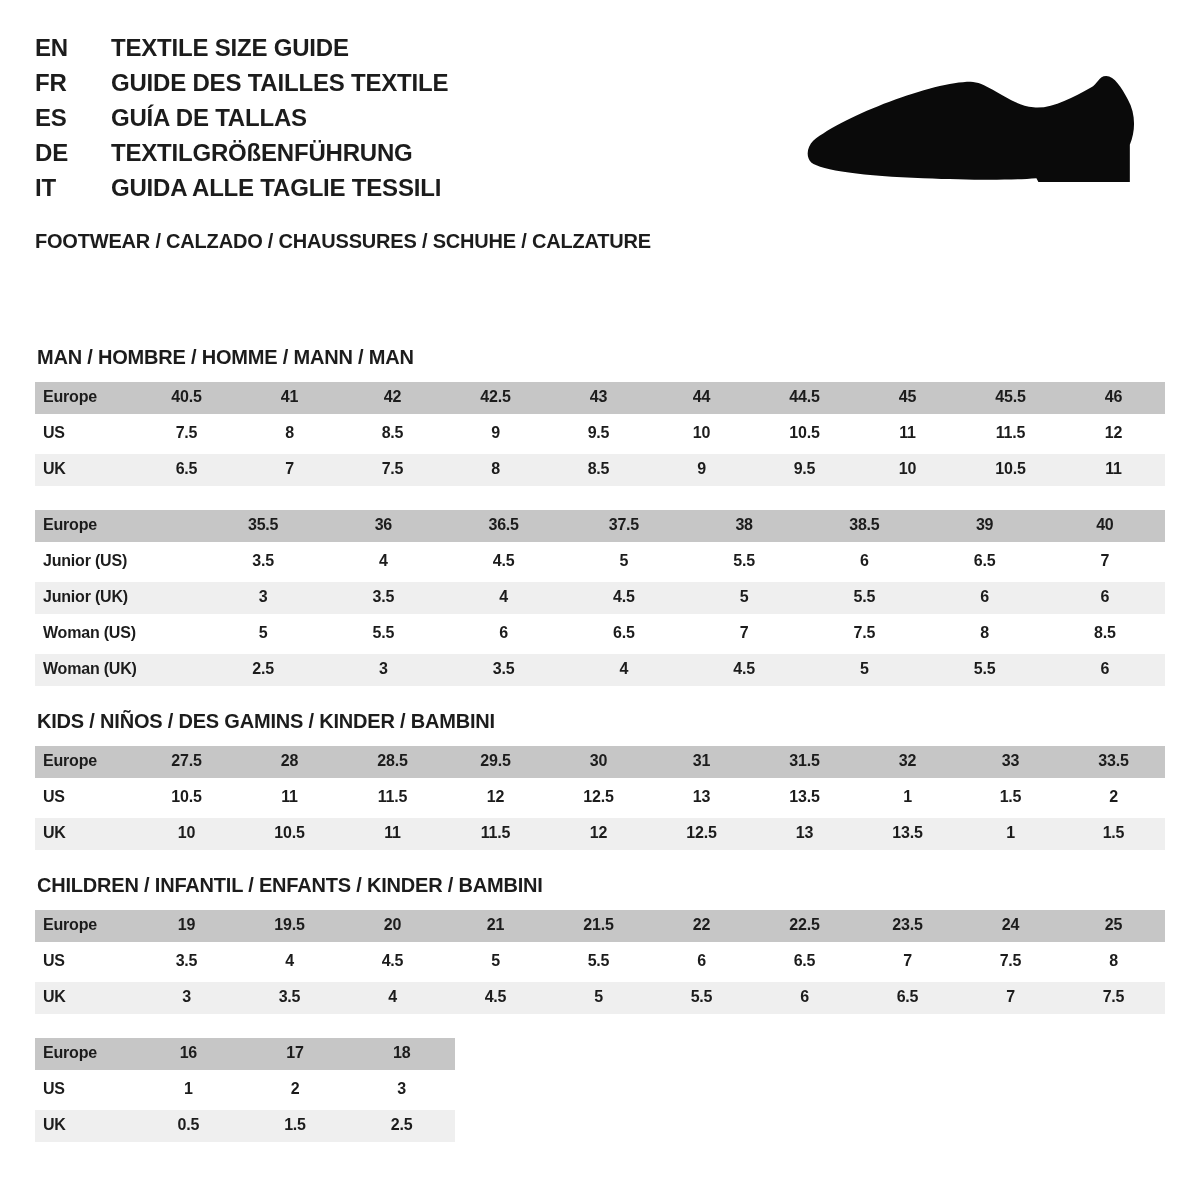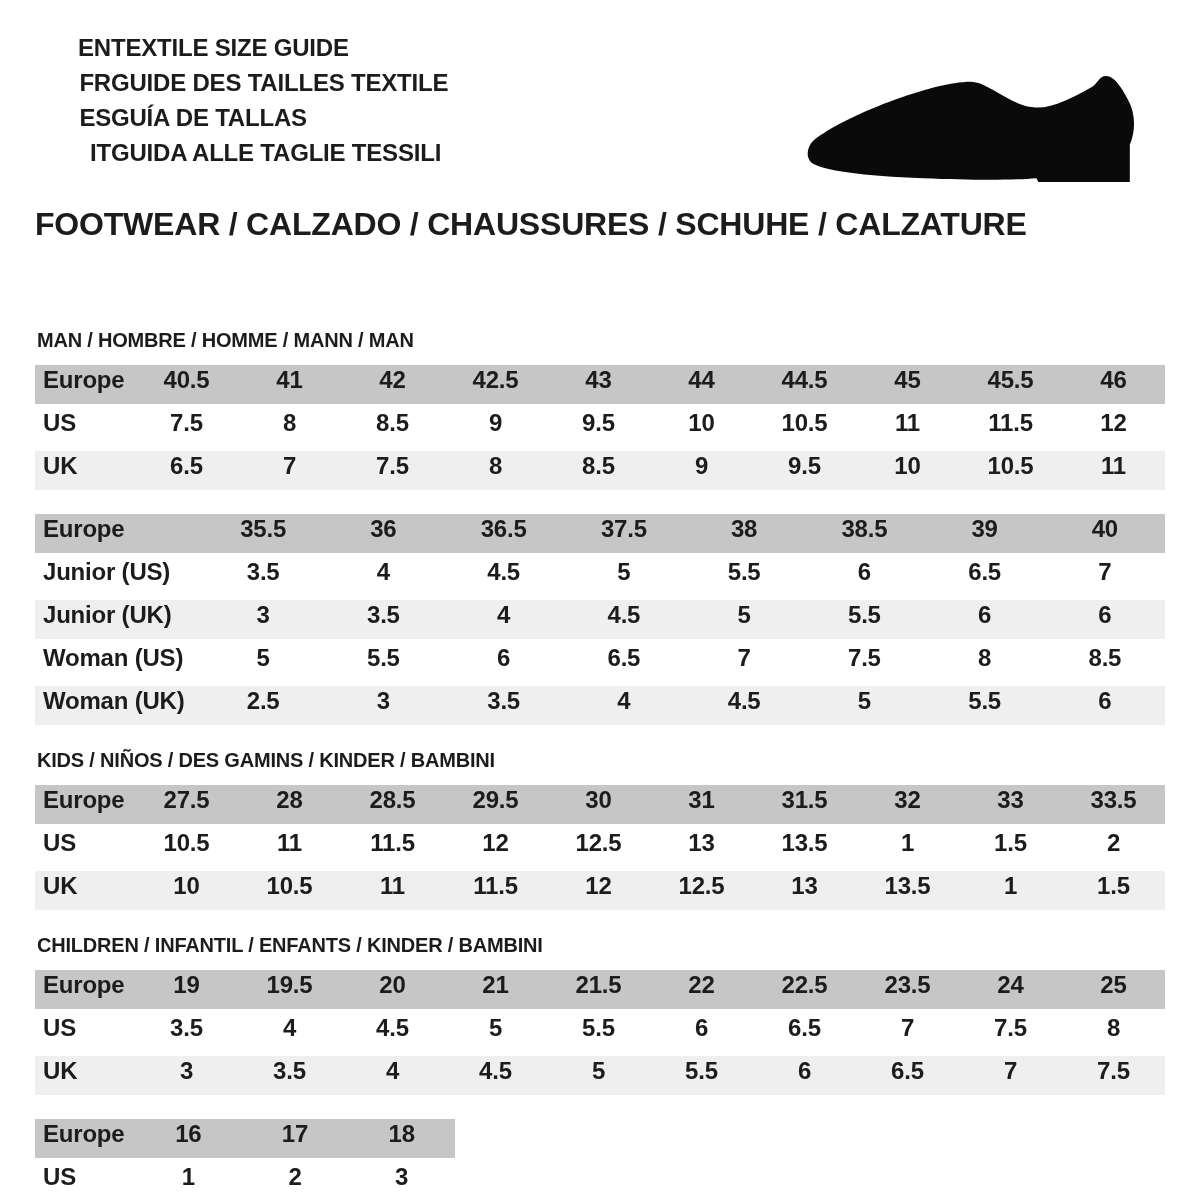--- a/index.html
+++ b/index.html
@@ -6,33 +6,33 @@
   .page {
     width:1200px; height:1200px; box-sizing:border-box;
     padding:30px 35px 0 35px;
     font-family:"Liberation Sans", sans-serif;
     font-weight:bold;
     color:var(--text, #1c1c1c);
     background:#ffffff;
     overflow:hidden;
     letter-spacing:-0.2px;
   }
-  .top-row { display:flex; justify-content:space-between; align-items:flex-start;text-align:right; }
+  .top-row { display:flex; justify-content:space-between; align-items:flex-start; }
   .lang-list { font-size:24px; line-height:35px; }
   .lang-row { display:flex; }
   .lang-code { width:76px; flex:0 0 76px; }
   .shoe-wrap { margin:40px 25px 0 0; }
   .shoe-wrap svg { width:335px; height:118px; display:block; }
   .shoe-wrap path { fill:var(--shoe-fill, #000); }
-  .category-heading { font-size:32px; line-height:29px; margin:22px 0 0 0; }
+  .category-heading { font-size:20px; line-height:29px; margin:22px 0 0 0; }
   #tables { margin-top:90px; }
   .size-section { margin-top:24px; }
   .size-section:first-child { margin-top:0; }
   .section-title { font-size:20px; line-height:23px; margin:0 0 13px 2px; white-space:pre-wrap; }
-  .size-table .trow { display:grid; height:39px; line-height:29px; margin-bottom:4px; font-size:24px; }
+  .size-table .trow { display:grid; height:32px; line-height:29px; margin-bottom:4px; font-size:16px; }
   .trow.head   { background:var(--header-row, #c6c6c6); }
   .trow.stripe { background:var(--alt-row, #efefef); }
   .cell { text-align:center; overflow:hidden; }
   .cell.label { text-align:left; padding-left:8px; }
   .t-man .trow, .t-kids .trow, .t-children .trow { grid-template-columns:100px repeat(10, 1fr); }
   .t-junior-woman .trow { grid-template-columns:168px repeat(8, 1fr); }
   .t-babies { width:420px; }
   .t-babies .trow { grid-template-columns:100px repeat(3, 1fr); }
 </style>
 </head>
@@ -47,20 +47,24 @@
         </div>
         <div class="lang-row">
           <span class="lang-code">FR</span>
           <span>GUIDE DES TAILLES TEXTILE</span>
         </div>
         <div class="lang-row">
           <span class="lang-code">ES</span>
           <span>GUÍA DE TALLAS</span>
         </div>
         <div class="lang-row">
+          <span class="lang-code">DE</span>
+          <span>TEXTILGRÖßENFÜHRUNG</span>
+        </div>
+        <div class="lang-row">
           <span class="lang-code">IT</span>
           <span>GUIDA ALLE TAGLIE TESSILI</span>
         </div>
       </div>
     <div class="shoe-wrap">
       <svg viewBox="0 0 340 120" xmlns="http://www.w3.org/2000/svg" aria-hidden="true">
         <path d="M8,72 C2,78 0,88 6,94 C16,102 60,108 120,110 C170,112 210,112 235,110 L237,114 L330,114 L330,76 C336,62 336,44 328,30 C322,18 314,6 306,6 C298,6 298,14 290,18 C272,28 250,40 232,38 C208,36 186,12 168,12 C130,12 40,46 8,72 Z"></path>
       </svg>
     </div>
   </div>

